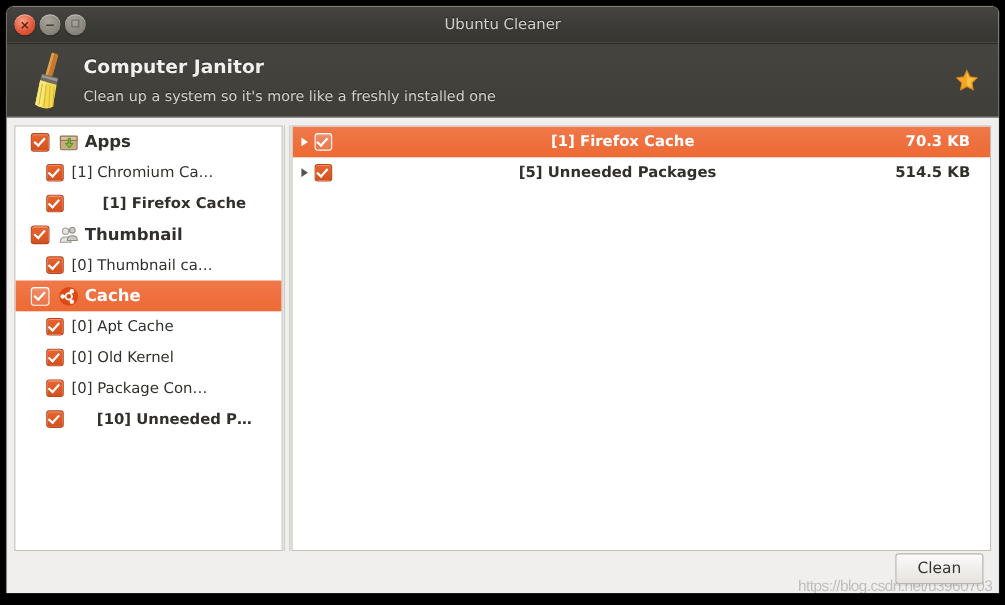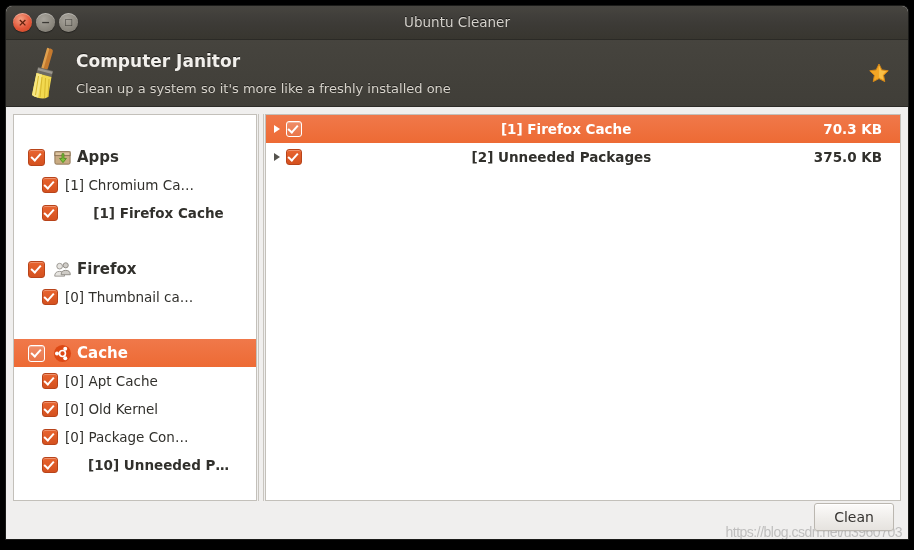--- a/index.html
+++ b/index.html
@@ -153,21 +153,21 @@
     color: #31302c;
     white-space: nowrap;
   }
   .row.sel {
     background: linear-gradient(to bottom, #f08койс 0%, #ef7244 100%);
   }
   .row.sel {
     background: linear-gradient(to bottom, #f0784a 0%, #ed6a34 100%);
     color: #ffffff;
   }
-  .row.top { font-size: 15px; font-weight: bold; margin-top: 28px; }
+  .row.top { font-size: 15px; font-weight: bold; }
   .row.bold { font-weight: bold; text-align: center; }
 
   .indent { width: 18px; flex: 0 0 auto; }
 
   
   .cb {
     width: 14px;
     height: 14px;
     flex: 0 0 auto;
     border-radius: 3px;
@@ -343,21 +343,21 @@
           <span class="indent" style="width: 10px;"></span>
           <span class="cb big"></span>
           <span class="tricon">
             <svg viewBox="0 0 20 20" width="19" height="19">
               <circle cx="7" cy="6.5" r="3" fill="#e6e4e0" stroke="#9b9892" stroke-width="1"></circle>
               <path d="M1.8 17 q0-5 5.2-5 t5.2 5 z" fill="#e6e4e0" stroke="#9b9892" stroke-width="1"></path>
               <circle cx="13.4" cy="5.6" r="2.7" fill="#cfccc7" stroke="#8e8b85" stroke-width="1"></circle>
               <path d="M8.6 15.5 q0-4.6 4.8-4.6 t4.8 4.6 z" fill="#cfccc7" stroke="#8e8b85" stroke-width="1"></path>
             </svg>
           </span>
-          <span class="rlabel">Firefox</span>
+          <span class="rlabel">Thumbnail</span>
         </div>
         <div class="row">
           <span class="indent" style="width: 24px;"></span>
           <span class="cb"></span>
           <span class="rlabel">[0] Thumbnail ca…</span>
         </div>
         <div class="row top sel">
           <span class="indent" style="width: 10px;"></span>
           <span class="cb big"></span>
           <span class="tricon">
@@ -400,22 +400,22 @@
           </span>
           <span class="cb"></span>
           <span class="rlabel">[1] Firefox Cache</span>
           <span class="rsize">70.3 KB</span>
         </div>
         <div class="row bold">
           <span class="expander">
             <span class="tri"></span>
           </span>
           <span class="cb"></span>
-          <span class="rlabel">[2] Unneeded Packages</span>
-          <span class="rsize">375.0 KB</span>
+          <span class="rlabel">[5] Unneeded Packages</span>
+          <span class="rsize">514.5 KB</span>
         </div>
       </div>
 
   </div>
 
   <div class="footer">
     <div class="watermark">https://blog.csdn.net/u3960703</div>
     <div class="cleanbtn">Clean</div>
   </div>
 

